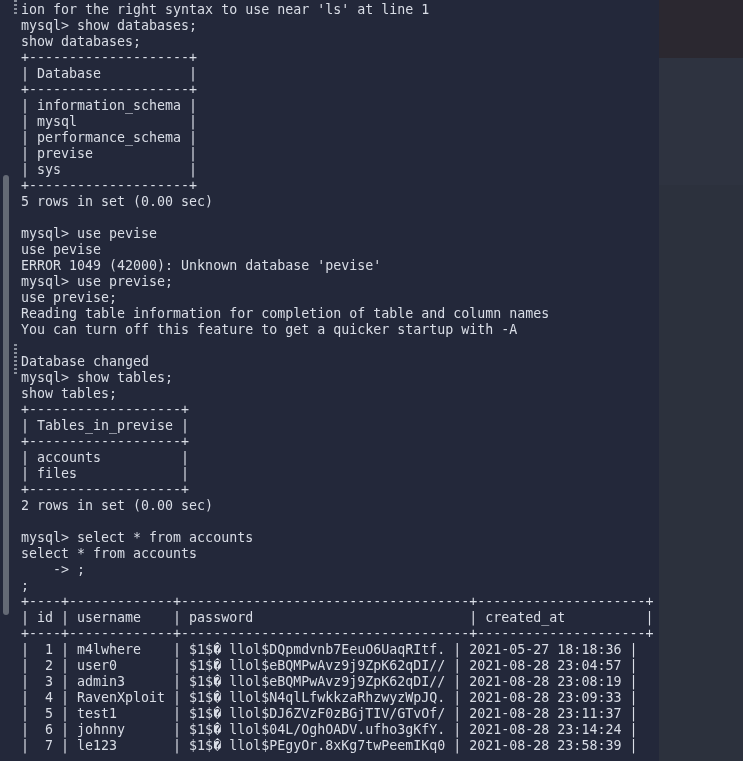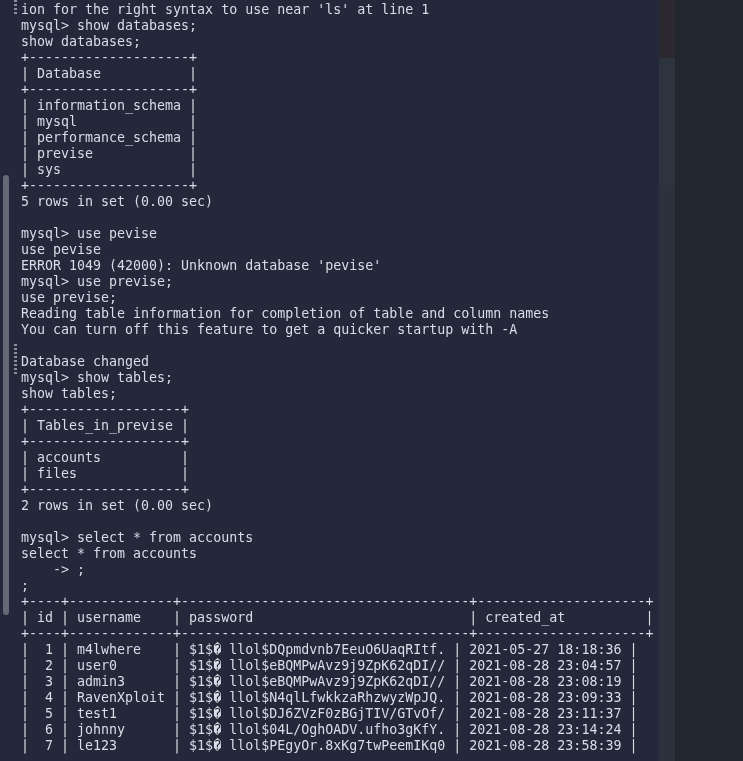--- a/index.html
+++ b/index.html
@@ -9,21 +9,21 @@
   }
   body {
     width: 743px;
     height: 761px;
     overflow: hidden;
     font-family: "DejaVu Sans Mono", "Liberation Mono", monospace;
   }
 
   #screen {
     position: relative;
-    width: 675px;
+    width: 743px;
     height: 761px;
     background: #4c1d95;
     overflow: hidden;
   }
 
   
   #bg-app {
     position: absolute;
     left: 0; top: 0;
     width: 743px; height: 761px;

